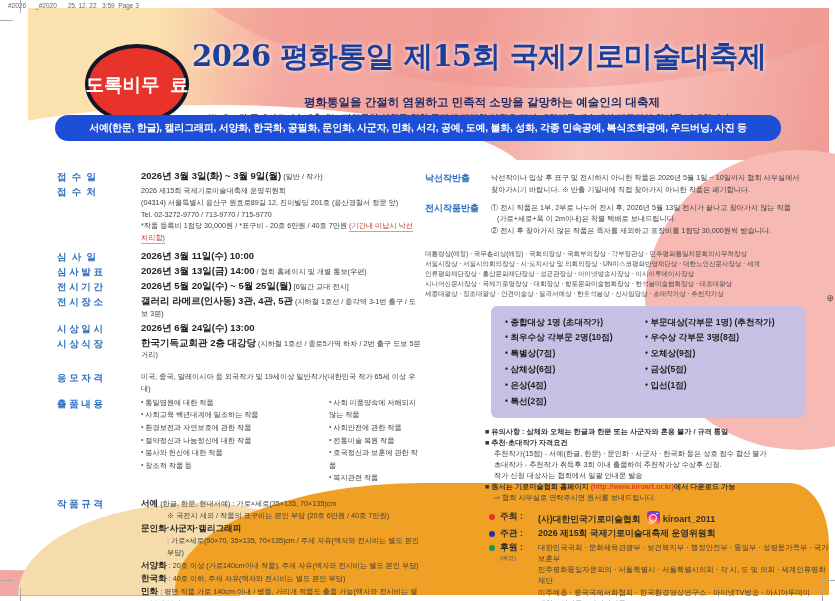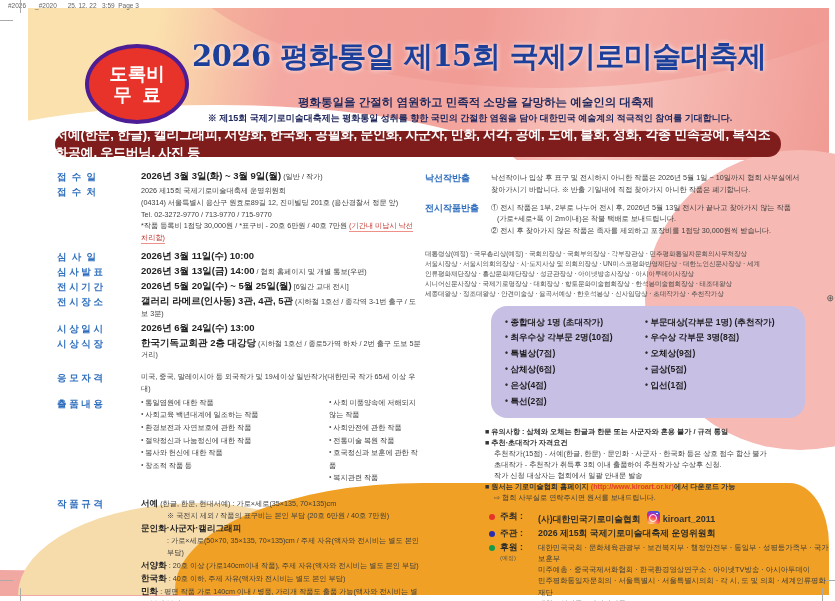--- a/index.html
+++ b/index.html
@@ -15,28 +15,28 @@
   .bg-bottom-cream{position:absolute;left:18px;bottom:6px;width:330px;height:92px;background:#f7dcab;border-radius:55% 45% 0 0/100% 90% 0 0;}
   .bg-bottom-pink{position:absolute;left:0;bottom:5px;width:240px;height:26px;background:#f2a8a2;border-radius:0 100% 0 0;}
   .bg-bottom-orange{position:absolute;left:175px;right:6px;bottom:6px;height:112px;background:#f0a125;border-radius:38% 6% 0 0/95% 55% 0 0;}
 
   
   .pmark{position:absolute;background:#aaa;}
   .regmark{position:absolute;right:1px;top:293px;font-size:9px;color:#555;}
   .print-header{position:absolute;left:8px;top:2px;font-size:6.5px;color:#666;white-space:pre;}
 
   
-  .badge{position:absolute;left:85px;top:44px;width:96px;height:72px;background:#e8332a;border:4px solid #4c1d95;border-radius:50%;
-    color:#fff;font-weight:bold;display:flex;flex-direction:column;align-items:center;justify-content:center;line-height:21px;font-size:18.5px;white-space:pre;z-index:3;}
+  .badge{position:absolute;left:85px;top:44px;width:96px;height:72px;background:#e8332a;border:4px solid #0f172a;border-radius:50%;
+    color:#fff;font-weight:bold;display:flex;flex-direction:row;align-items:center;justify-content:center;line-height:21px;font-size:18.5px;white-space:pre;z-index:3;}
   .title{position:absolute;left:192px;top:37px;width:600px;z-index:3;
     font-family:"DejaVu Serif",serif;font-weight:bold;font-size:29px;color:#1c3f9a;letter-spacing:-0.5px;text-shadow:0 0 5px rgba(255,255,255,.85);}
-  .subtitle{position:absolute;left:176px;top:95px;width:600px;text-align:center;font-size:11.5px;font-weight:bold;color:#222a5e;z-index:3;}
+  .subtitle{position:absolute;left:182px;top:95px;width:600px;text-align:center;font-size:11.5px;font-weight:bold;color:#222a5e;z-index:3;}
   .hnote{position:absolute;left:120px;top:112px;width:700px;text-align:center;font-size:9px;font-weight:bold;color:#222a5e;z-index:3;}
-  .banner{position:absolute;left:55px;top:131px;width:726px;height:26px;background:#7f1d1d;border-radius:13px;z-index:3;
-    display:flex;align-items:center;justify-content:center;color:#fff;font-weight:bold;font-size:13px;letter-spacing:-0.2px;}
+  .banner{position:absolute;left:55px;top:115px;width:726px;height:26px;background:#1d4ed8;border-radius:13px;z-index:3;
+    display:flex;align-items:center;justify-content:center;color:#fff;font-weight:bold;font-size:10px;letter-spacing:-0.2px;}
 
   
   .col-left{position:absolute;left:57px;top:170px;width:364px;z-index:3;}
   .col-right{position:absolute;left:425px;top:172px;width:404px;z-index:3;}
 
   .row{display:flex;margin-bottom:2px;}
   .lbl{flex:0 0 84px;color:#2f6fbe;font-weight:bold;font-size:9.5px;white-space:pre;line-height:12px;padding-top:1px;}
   .lbl-r{flex:0 0 66px;color:#2f6fbe;font-weight:bold;font-size:9px;white-space:pre;line-height:11.5px;padding-top:1px;}
   .val{flex:1;font-size:7.2px;color:#3c3c3c;line-height:11.8px;}
   .val .b{font-size:9.5px;font-weight:bold;color:#232323;}
@@ -51,21 +51,21 @@
   .citem::before{content:"• ";color:#555;}
 
   .spec-line{font-size:7.2px;color:#3c3c3c;line-height:12px;}
   .spec-line .sb{font-weight:bold;font-size:8.6px;color:#222;}
   .indent{padding-left:26px;}
 
   .gap4{height:4px;}.gap8{height:8px;}.gap10{height:10px;}
 
   
   .prz{font-size:6.6px;color:#4a4a4a;line-height:9.9px;letter-spacing:-0.1px;}
-  .awardbox{margin:7px 0 8px 66px;width:300px;background:#c8bfe4;border-radius:16px;padding:9px 0 9px 14px;display:flex;}
+  .awardbox{margin:7px 0 8px 66px;width:300px;background:#c8bfe4;border-radius:6px;padding:9px 0 9px 14px;display:flex;}
   .awardbox ul{list-style:none;margin:0;padding:0;}
   .awardbox .al{width:140px;}
   .awardbox .ar{flex:1;}
   .awardbox li{font-size:8.6px;font-weight:bold;color:#1c1c1c;line-height:15.8px;white-space:nowrap;}
   .awardbox li::before{content:"• ";color:#2a2a2a;}
 
   .notes{margin-left:60px;}
   .note-line{font-size:7.2px;color:#3c3c3c;line-height:11px;}
   .note-head{font-weight:bold;color:#333;}
   .note-sub{padding-left:9px;}
@@ -267,22 +267,22 @@
       <div class="org-row">
         <span class="dot dot-blue"></span>
         <span class="org-lbl">주관 :</span>
         <span class="org-txt">2026 제15회 국제기로미술대축제 운영위원회</span>
       </div>
       <div class="org-row">
         <span class="dot dot-green"></span>
         <span class="org-lbl"><span>후원 :</span><span class="tiny">(예정)</span></span>
         <span class="org-txt">
           <div class="spon-line">대한민국국회 · 문화체육관광부 · 보건복지부 · 행정안전부 · 통일부 · 성평등가족부 · 국가보훈부</div>
+          <div class="spon-line">민주평화통일자문회의 · 서울특별시 · 서울특별시의회 · 각 시, 도 및 의회 · 세계인류평화재단</div>
           <div class="spon-line">미주예총 · 중국국제서화협회 · 한국환경영상연구소 · 아이넷TV방송 · 아시아투데이</div>
-          <div class="spon-line">민주평화통일자문회의 · 서울특별시 · 서울특별시의회 · 각 시, 도 및 의회 · 세계인류평화재단</div>
           <div class="spon-line">대한노인신문 · 시니어신문</div>
         </span>
       </div>
 
     </div>
   </div>
 
 </div>
 
 </body></html>

